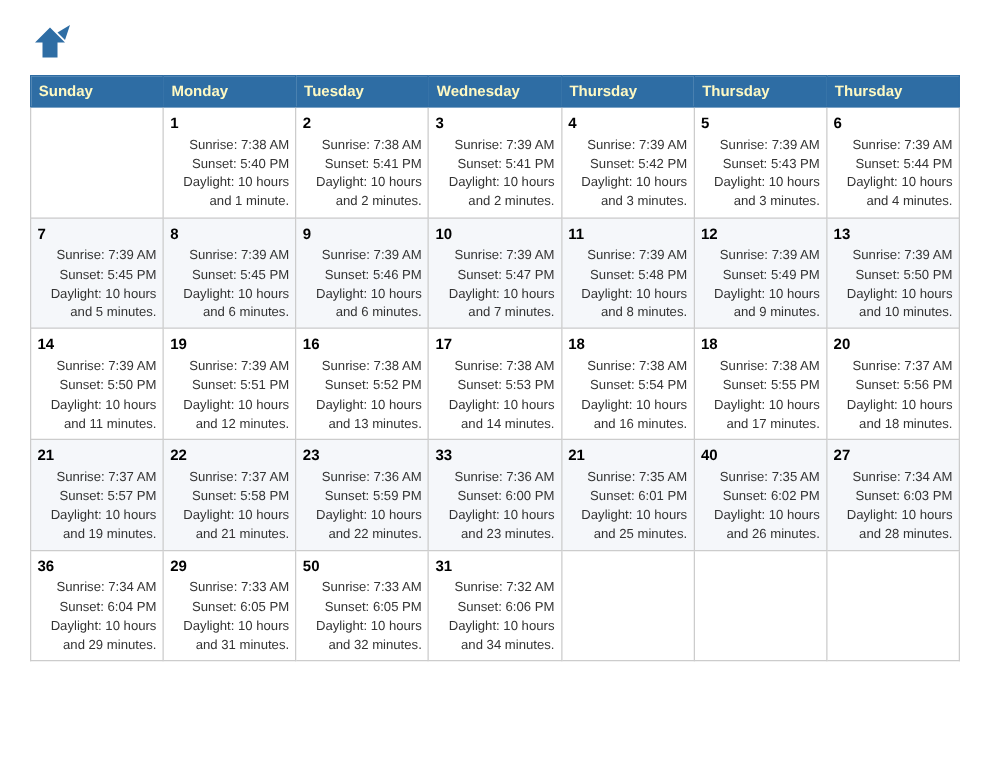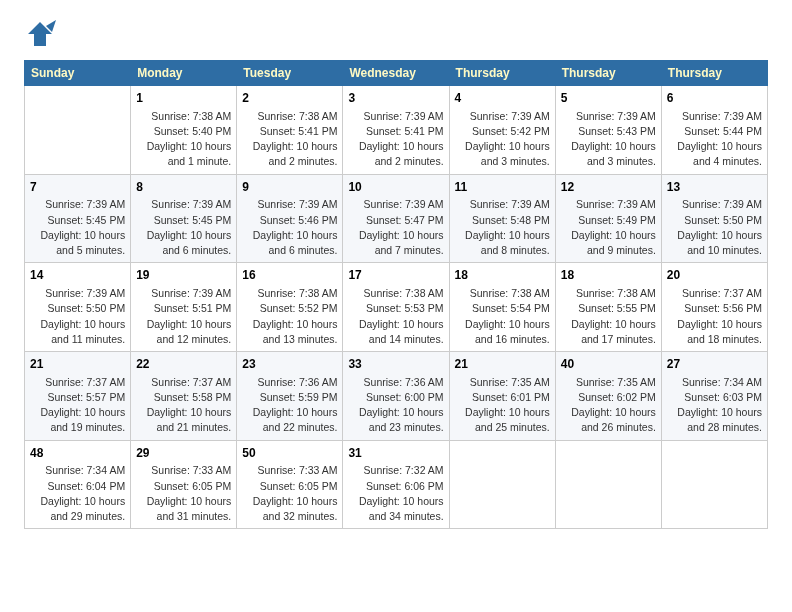--- a/index.html
+++ b/index.html
@@ -232,21 +232,21 @@
             <span class="day-number">40</span>
             <div class="day-info">Sunrise: 7:35 AM<br>Sunset: 6:02 PM<br>Daylight: 10 hours<br>and 26 minutes.</div>
           </td>
           <td>
             <span class="day-number">27</span>
             <div class="day-info">Sunrise: 7:34 AM<br>Sunset: 6:03 PM<br>Daylight: 10 hours<br>and 28 minutes.</div>
           </td>
         </tr>
         <tr>
           <td>
-            <span class="day-number">48</span>
+            <span class="day-number">36</span>
             <div class="day-info">Sunrise: 7:34 AM<br>Sunset: 6:04 PM<br>Daylight: 10 hours<br>and 29 minutes.</div>
           </td>
           <td>
             <span class="day-number">29</span>
             <div class="day-info">Sunrise: 7:33 AM<br>Sunset: 6:05 PM<br>Daylight: 10 hours<br>and 31 minutes.</div>
           </td>
           <td>
             <span class="day-number">50</span>
             <div class="day-info">Sunrise: 7:33 AM<br>Sunset: 6:05 PM<br>Daylight: 10 hours<br>and 32 minutes.</div>
           </td>

